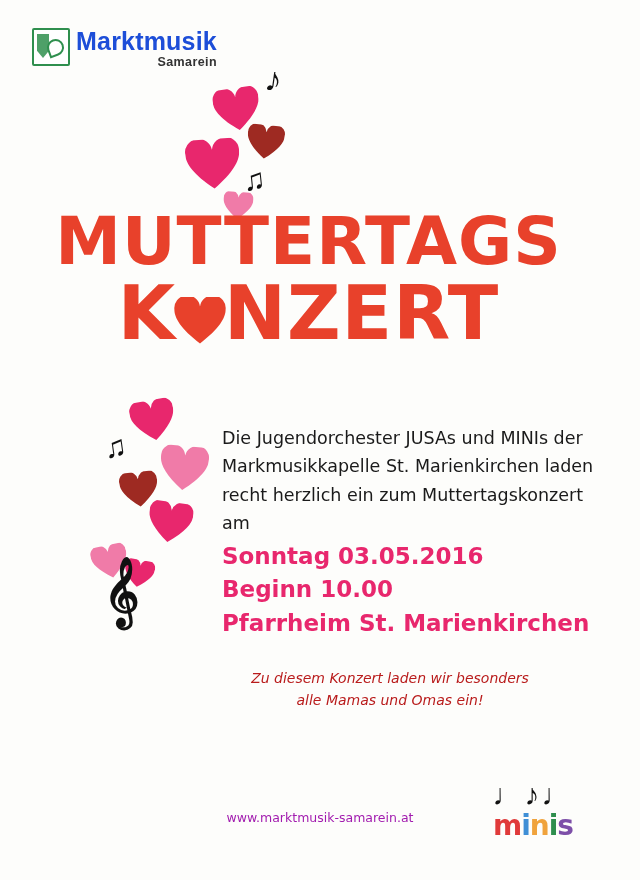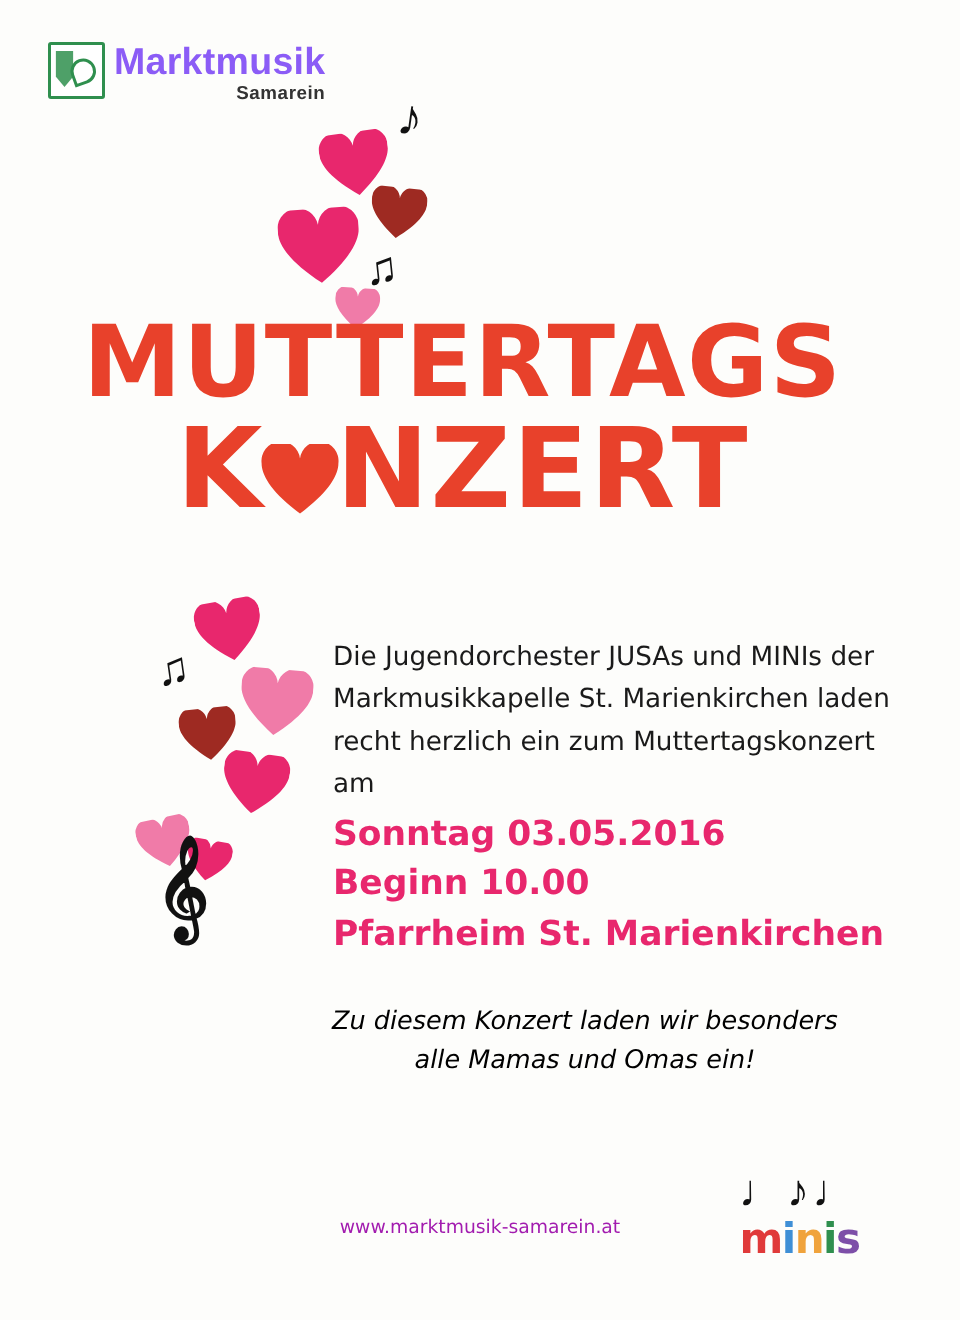--- a/index.html
+++ b/index.html
@@ -57,21 +57,21 @@
     border-radius: 50% 50% 50% 0;
     transform: rotate(-20deg);
   }
   .logo-top .words {
     line-height: 1;
     padding-top: 1px;
   }
   .logo-top .marktmusik {
     font-size: 25px;
     font-weight: 700;
-    color: #8b5cf6;
+    color: #1d4ed8;
     letter-spacing: .2px;
   }
   .logo-top .samarein {
     font-size: 12.5px;
     font-weight: 700;
     color: #333333;
     text-align: right;
     margin-top: 2px;
     letter-spacing: .4px;
   }
@@ -145,22 +145,22 @@
     font-weight: 700;
     line-height: 1.45;
     font-family: "DejaVu Sans", sans-serif;
   }
   .closing {
     position: absolute;
     left: 180px;
     top: 668px;
     width: 420px;
     text-align: center;
-    color: #000000;
-    font-size: 17px;
+    color: #b91c1c;
+    font-size: 14px;
     font-style: italic;
     line-height: 1.55;
     font-family: "DejaVu Sans", sans-serif;
   }
 
   
   .logo-jusa {
     position: absolute;
     left: 28px;
     top: 782px;

